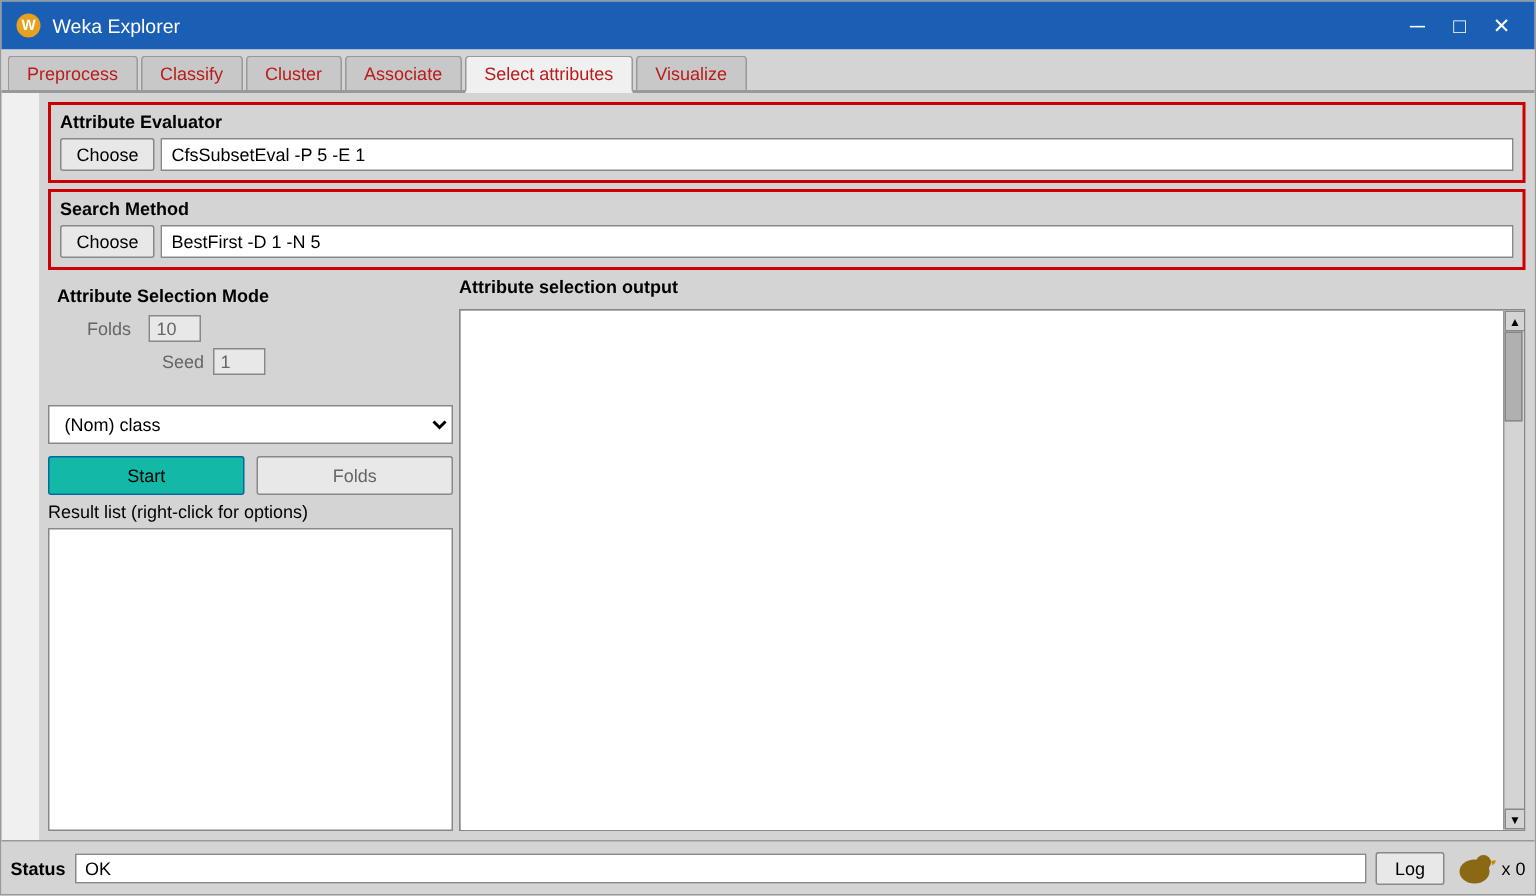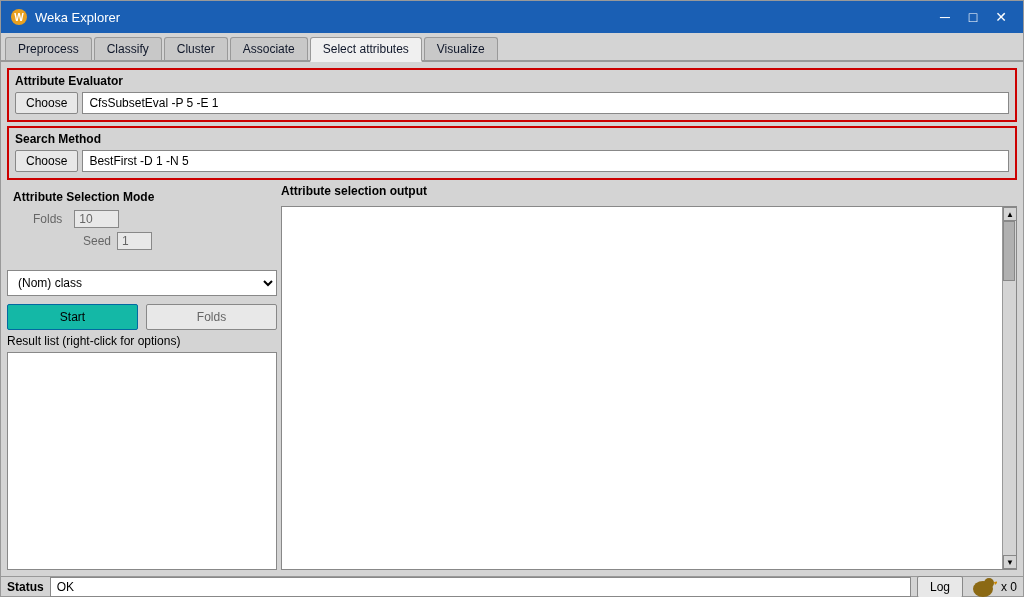--- a/index.html
+++ b/index.html
@@ -77,38 +77,39 @@
       gap: 2px;
     }
     .tab {
       padding: 4px 12px;
       background: #c8c8c8;
       border: 1px solid #999;
       border-bottom: none;
       cursor: pointer;
       font-size: 12px;
       border-radius: 3px 3px 0 0;
-      color: #0f172a;
+      color: #b91c1c;
     }
     .tab.active {
       background: #f0f0f0;
       border-bottom: 2px solid #f0f0f0;
       font-weight: normal;
       z-index: 1;
       margin-bottom: -2px;
     }
 
     .content {
       flex: 1;
       padding: 6px;
       display: flex;
       flex-direction: column;
       gap: 4px;
       background: #d4d4d4;
       overflow: hidden;
+      margin-left: 25px;
     }
 
     .section-box {
       border: 2px solid #cc0000;
       background: #d4d4d4;
       padding: 4px 6px 6px 6px;
     }
     .section-label {
       font-weight: bold;
       font-size: 12px;
@@ -174,21 +175,21 @@
     }
     .cv-row {
       display: flex;
       align-items: center;
       gap: 12px;
       margin-left: 20px;
       margin-bottom: 4px;
     }
     .cv-label { font-size: 12px; color: #666; }
     .cv-value {
-      width: 45px;
+      width: 35px;
       padding: 1px 4px;
       font-size: 12px;
       border: 1px solid #888;
       background: #e8e8e8;
       color: #666;
     }
     .seed-row {
       display: flex;
       align-items: center;
       gap: 6px;
@@ -308,21 +309,21 @@
     .scrollbar-btn.bottom { bottom: 0; }
 
     .status-bar {
       background: #d4d4d4;
       border-top: 1px solid #999;
       display: flex;
       align-items: center;
       padding: 3px 6px;
       gap: 6px;
       flex-shrink: 0;
-      height: 20px;
+      height: 36px;
     }
     .status-label {
       font-weight: bold;
       font-size: 12px;
     }
     .status-text-box {
       flex: 1;
       background: white;
       border: 1px solid #888;
       padding: 2px 6px;

